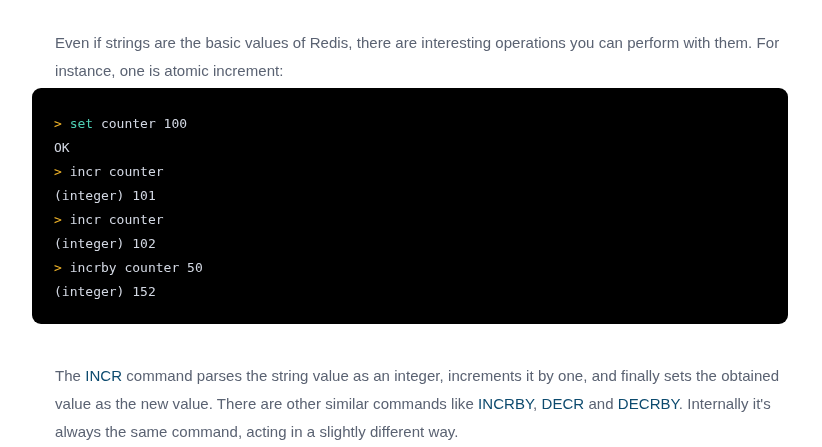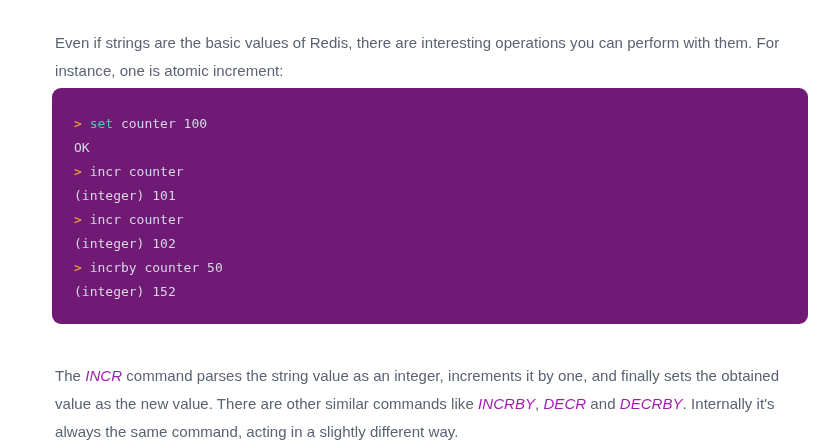--- a/index.html
+++ b/index.html
@@ -32,32 +32,31 @@
     top: 12px;
     width: 748px;
   }
   .para-outro {
     position: absolute;
     left: 38px;
     top: 345px;
     width: 748px;
   }
   .doc-link {
-    color: #a21caf;
+    color: #0c4a6e;
     text-decoration: none;
     cursor: pointer;
-    font-style: italic;
   }
   .code-block {
     position: absolute;
-    left: 52px;
+    left: 32px;
     top: 88px;
     width: 756px;
     height: 236px;
-    background: #701a75;
+    background: #000000;
     border-radius: 9px;
     box-sizing: border-box;
     padding: 24px 22px;
     overflow: hidden;
   }
   .code-lines {
     font-family: "DejaVu Sans Mono", "Liberation Mono", monospace;
     font-size: 13px;
     line-height: 24px;
     white-space: pre;

